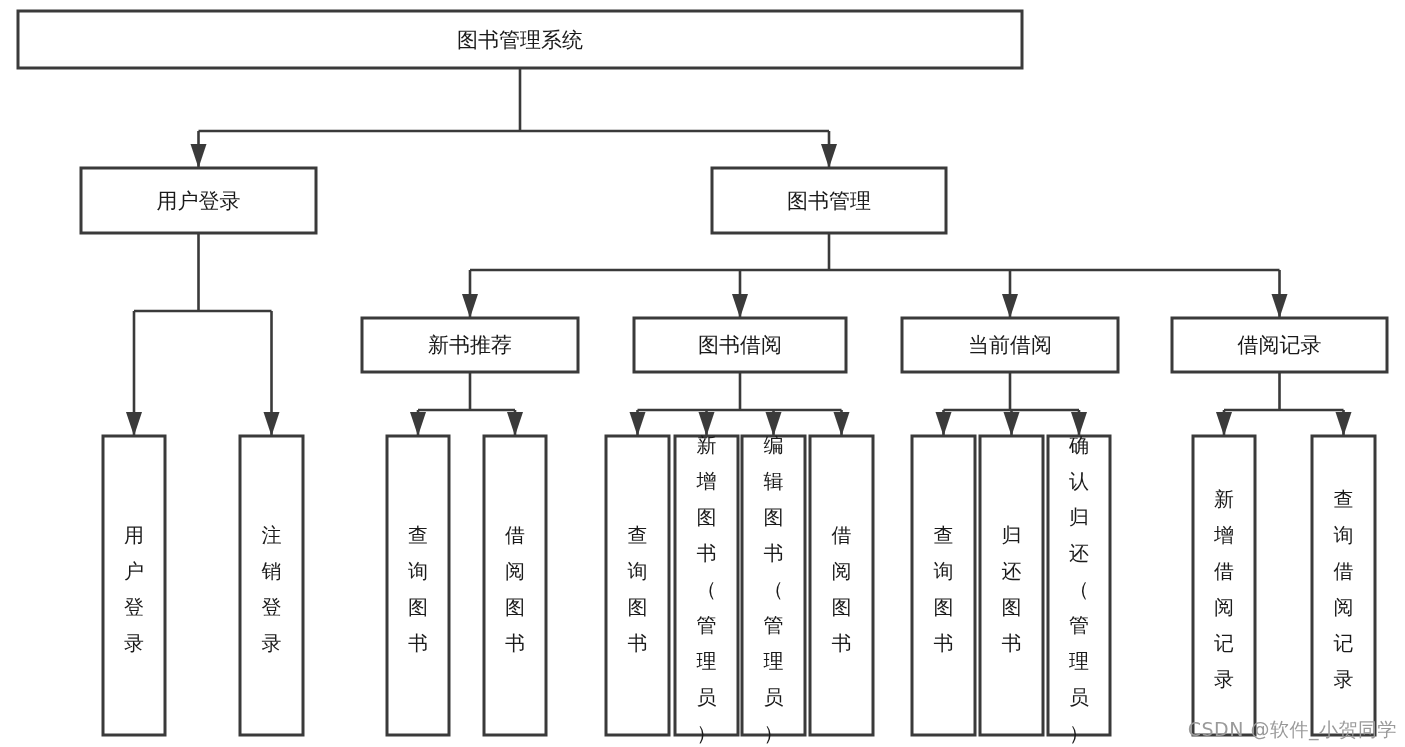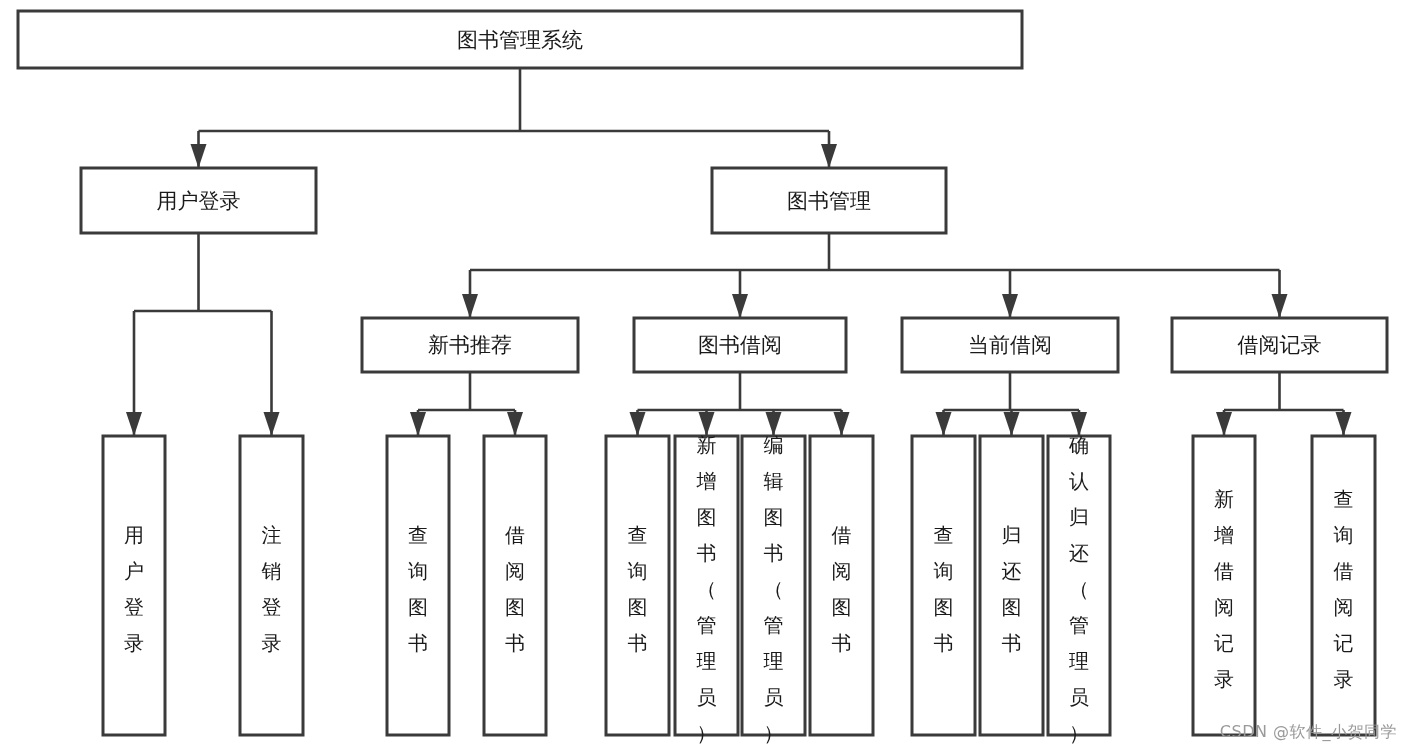--- a/index.html
+++ b/index.html
@@ -53,21 +53,21 @@
     font-family: "DejaVu Sans", "Liberation Sans", sans-serif;
     font-size: 20px;
     fill: #1a1a1a;
     text-anchor: middle;
   }
   .watermark-text {
     position: absolute;
     right: 8px;
     bottom: 4px;
     font-family: "DejaVu Sans", "Liberation Sans", sans-serif;
-    font-size: 16px;
+    font-size: 19px;
     color: #9a9a9a;
     letter-spacing: 0.5px;
     white-space: nowrap;
     user-select: none;
   }
 </style>
 </head>
 <body>
 
 <div id="diagram-root">

